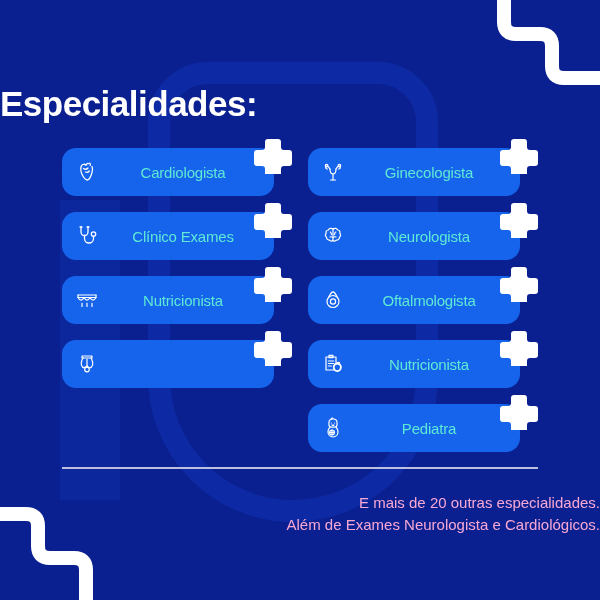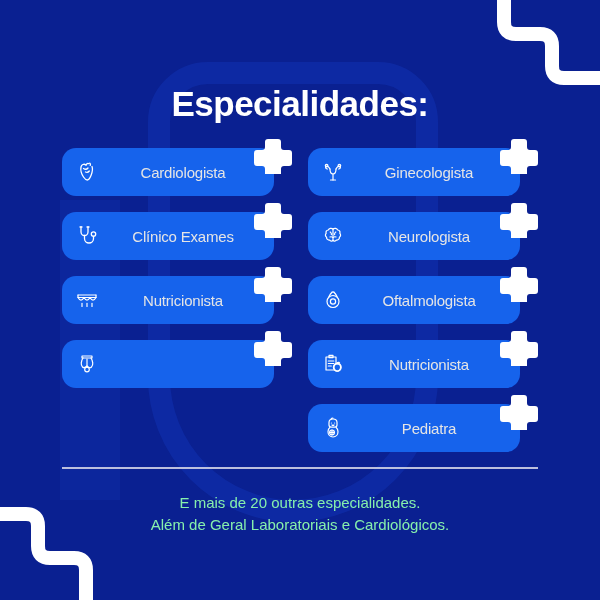--- a/index.html
+++ b/index.html
@@ -57,21 +57,20 @@
   .stair-tr { top: 0; right: 0; width: 118px; height: 104px; }
   .stair-bl { bottom: 0; left: 0; width: 124px; height: 108px; }
   .stair svg { display: block; width: 100%; height: 100%; }
 
   
   .title {
     position: absolute;
     top: 84px;
     left: 0;
     width: 600px;
-    text-align: center;
     color: #ffffff;
     font-size: 35px;
     font-weight: bold;
     letter-spacing: -0.5px;
   }
 
   
   .columns {
     position: absolute;
     top: 148px;
@@ -111,21 +110,21 @@
     flex: 0 0 26px;
     color: #ffffff;
     display: flex;
     align-items: center;
     justify-content: center;
   }
   .pill-icon svg { display: block; width: 24px; height: 24px; }
   .pill-label {
     flex: 1;
     text-align: center;
-    color: #e5e5e5;
+    color: #5eead4;
     font-size: 15px;
     letter-spacing: -0.2px;
     white-space: nowrap;
   }
   .pill-label.small { font-size: 14px; }
 
   .plus {
     position: absolute;
     right: 0px;
     top: -12px;
@@ -145,22 +144,22 @@
     background: #dcdcea;
     opacity: 0.85;
   }
 
   
   .footer {
     position: absolute;
     top: 492px;
     left: 0;
     width: 600px;
-    text-align: center;
-    color: #86efac;
+    text-align: right;
+    color: #f9a8d4;
     font-size: 15px;
     line-height: 22px;
   }
   .footer div { white-space: nowrap; }
 </style>
 </head>
 <body>
 
 <div id="poster">
 
@@ -387,16 +386,16 @@
         </span>
       </div>
 
     </div>
   </div>
 
   <div class="divider"></div>
 
   <div class="footer">
     <div>E mais de 20 outras especialidades.</div>
-    <div>Além de Geral Laboratoriais e Cardiológicos.</div>
+    <div>Além de Exames Neurologista e Cardiológicos.</div>
   </div>
 
 </div>
 
 </body></html>

